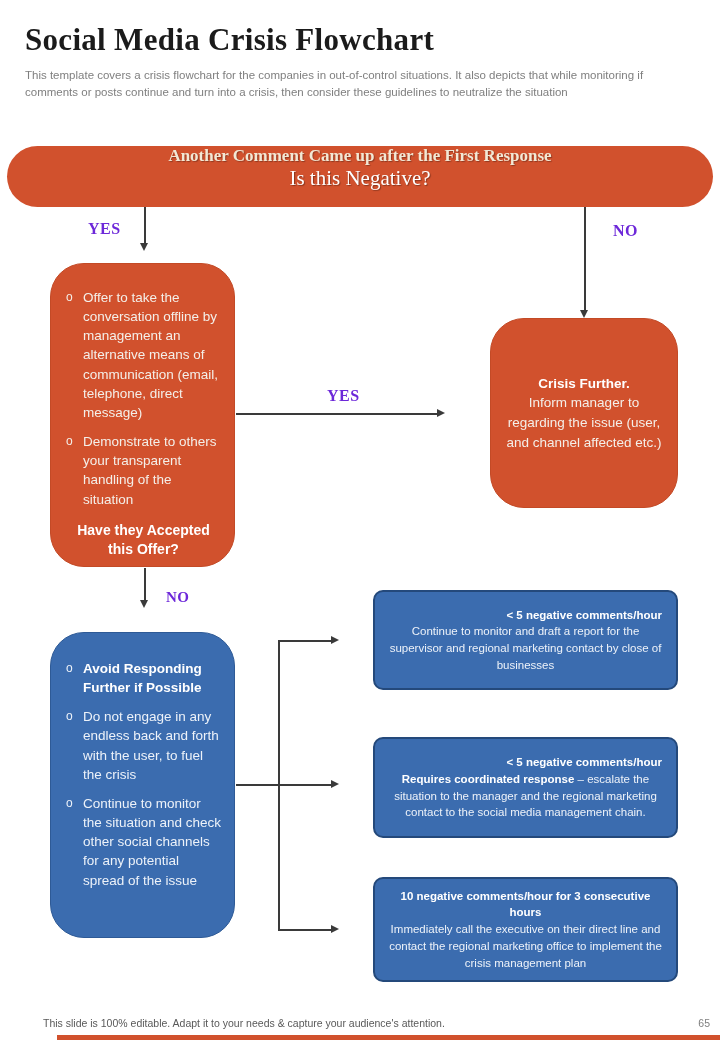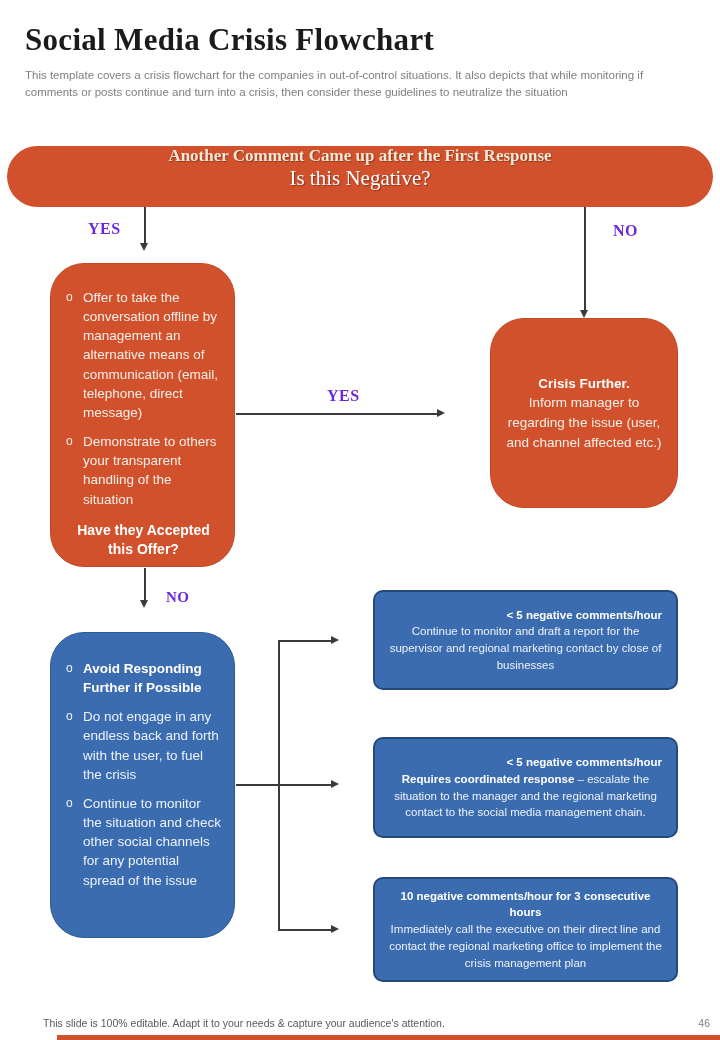--- a/index.html
+++ b/index.html
@@ -131,16 +131,16 @@
   <div class="bbox esc esc2">
     <div class="hd">&lt; 5 negative comments/hour</div>
     <div class="bd"><b>Requires coordinated response</b><span> – escalate the situation to the manager and the regional marketing contact to the social media management chain.</span></div>
   </div>
   <div class="bbox esc esc3">
     <div class="hd">10 negative comments/hour for 3 consecutive hours</div>
     <div class="bd"><b></b><span>Immediately call the executive on their direct line and contact the regional marketing office to implement the crisis management plan</span></div>
   </div>
 
   <div class="footer">This slide is 100% editable. Adapt it to your needs &amp; capture your audience's attention.</div>
-  <div class="pagenum">46</div>
+  <div class="pagenum">65</div>
   <div class="bottombar"></div>
 
 </div>
 
 </body></html>

